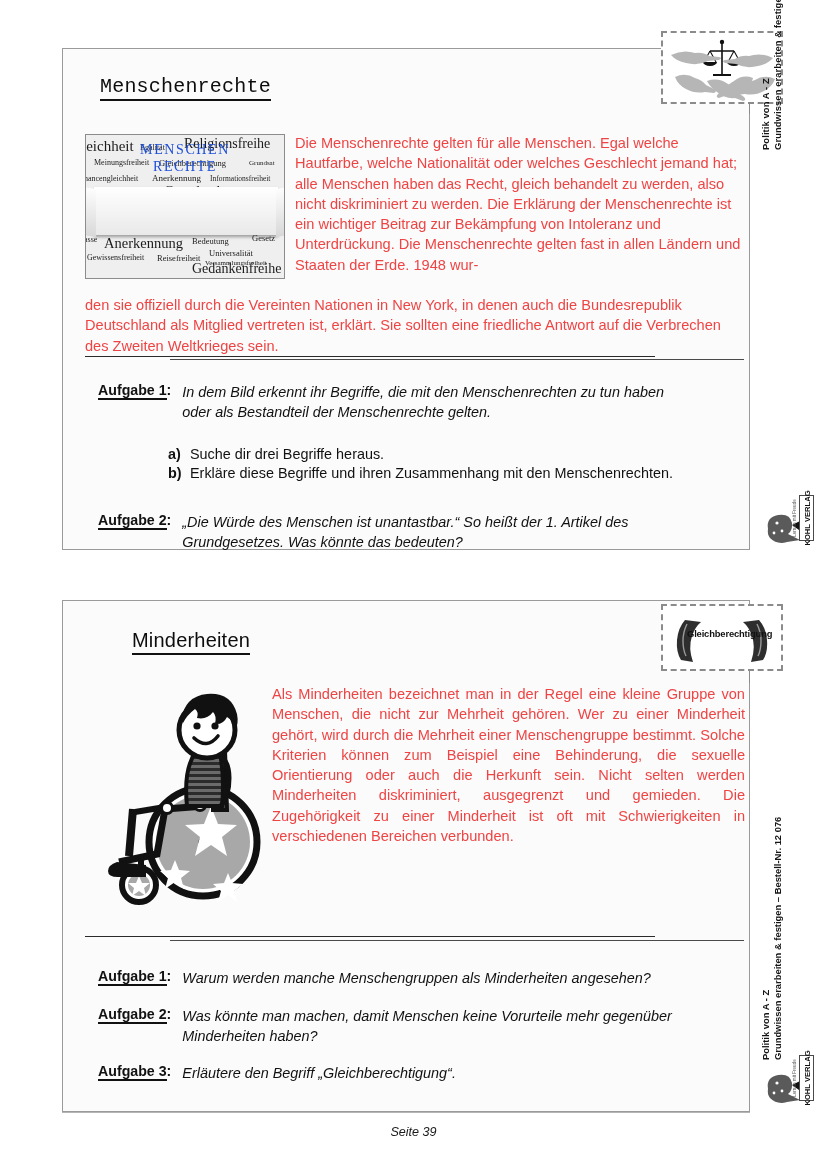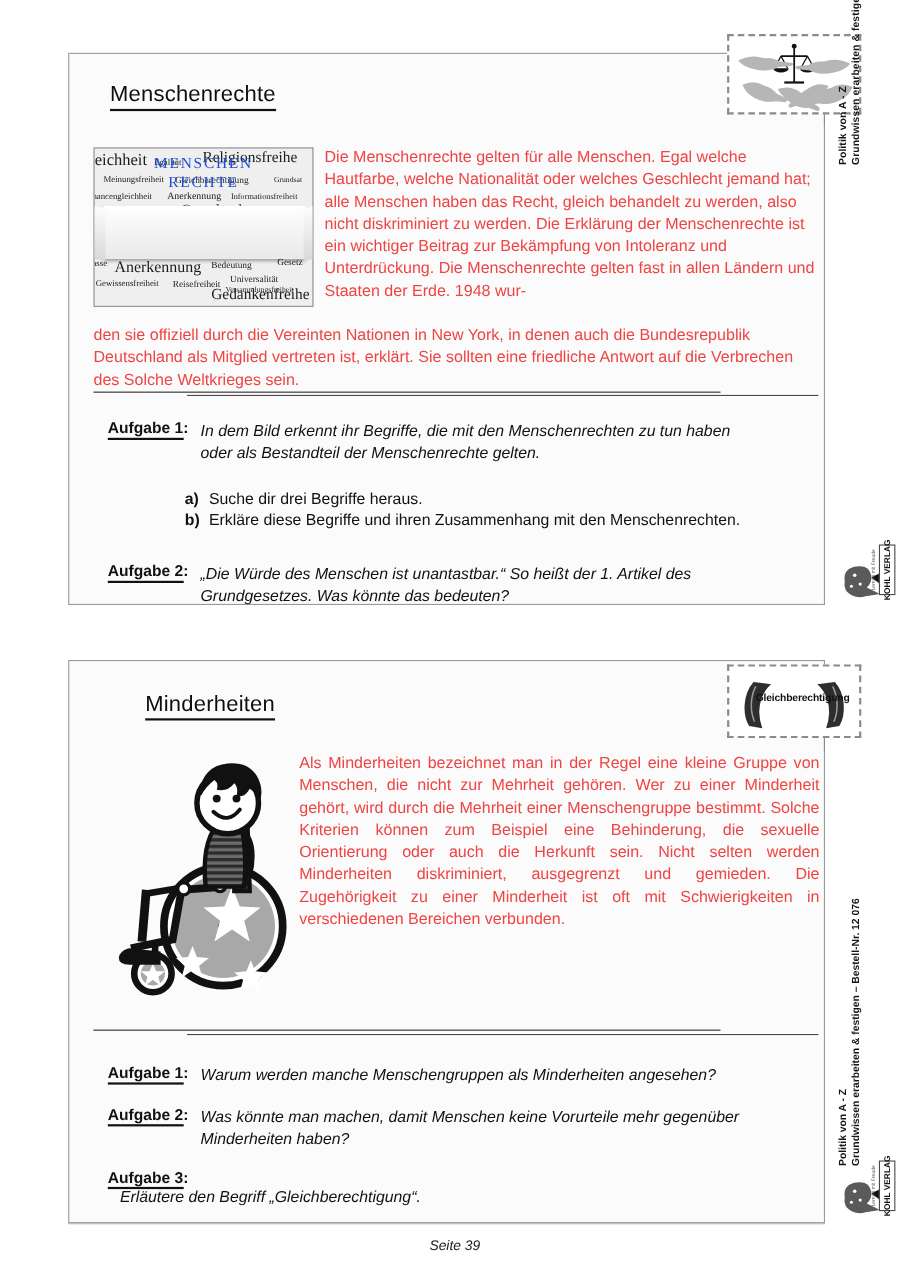--- a/index.html
+++ b/index.html
@@ -32,21 +32,21 @@
   .section-title {
     position: absolute;
     font-size: 20px;
     font-weight: 400;
     letter-spacing: .2px;
     color: #0d0d0d;
     border-bottom: 2px solid #111;
     padding-bottom: 1px;
     white-space: nowrap;
   }
-  #title-1 { left: 37px; top: 26px; }
+  #title-1 { left: 37px; top: 26px; font-family: Liberation Mono, monospace; }
   #title-2 { left: 37px; top: 28px; margin-left: 32px; }
 
   
   .corner-box {
     position: absolute;
     background: #ffffff;
     border: 2px dashed #8b8b8b;
     box-sizing: border-box;
     overflow: hidden;
   }
@@ -129,21 +129,21 @@
   #task-1-1 { left: 98px; top: 382px; width: 600px; }
   #task-1-1 .task-text { width: 500px; }
   #subtask-a { left: 168px; top: 444px; width: 520px; }
   #subtask-b { left: 168px; top: 463px; width: 520px; }
   #task-1-2 { left: 98px; top: 512px; width: 620px; }
   #task-1-2 .task-text { width: 520px; }
 
   #task-2-1 { left: 98px; top: 968px; width: 640px; }
   #task-2-2 { left: 98px; top: 1006px; width: 640px; }
   #task-2-2 .task-text { width: 520px; }
-  #task-2-3 { left: 98px; top: 1063px; width: 640px; flex-direction: column; }
+  #task-2-3 { left: 98px; top: 1063px; width: 640px; }
 
   
   #wordcloud {
     position: absolute;
     left: 85px; top: 134px;
     width: 200px; height: 145px;
     background: #efefef;
     border: 1px solid #8c8c8c;
     box-sizing: border-box;
     overflow: hidden;
@@ -339,21 +339,21 @@
     <div class="wc" style="left: 123px; top: 114px; font-size: 8.5px;">Universalität</div>
     <div class="wc" style="left: 1px; top: 119px; font-size: 8px;">Gewissensfreiheit</div>
     <div class="wc" style="left: 71px; top: 119px; font-size: 8.5px;">Reisefreiheit</div>
     <div class="wc" style="left: 119px; top: 125px; font-size: 7px;">Versammlungsfreiheit</div>
     <div class="wc" style="left: -4px; top: 128px; font-size: 14px; margin-top: 40px;">Gleichstellung</div>
     <div class="wc" style="left: 84px; top: 129px; font-size: 8.5px; margin-top: 32px;">Recht</div>
     <div class="wc" style="left: 106px; top: 127px; font-size: 14px;">Gedankenfreihe</div>
   </div>
 
 <div class="body-text" id="text-1">Die Menschenrechte gelten für alle Menschen. Egal welche Hautfarbe, welche Nationalität oder welches Geschlecht jemand hat; alle Menschen haben das Recht, gleich behandelt zu werden, also nicht diskriminiert zu werden. Die Erklärung der Menschenrechte ist ein wichtiger Beitrag zur Bekämpfung von Intoleranz und Unterdrückung. Die Menschenrechte gelten fast in allen Ländern und Staaten der Erde. 1948 wur-</div>
-<div class="body-text" id="text-1-wide">den sie offiziell durch die Vereinten Nationen in New York, in denen auch die Bundesrepublik Deutschland als Mitglied vertreten ist, erklärt. Sie sollten eine friedliche Antwort auf die Verbrechen des Solche Weltkrieges sein.</div>
+<div class="body-text" id="text-1-wide">den sie offiziell durch die Vereinten Nationen in New York, in denen auch die Bundesrepublik Deutschland als Mitglied vertreten ist, erklärt. Sie sollten eine friedliche Antwort auf die Verbrechen des Zweiten Weltkrieges sein.</div>
 
 <div class="rule" id="rule-1a"></div>
 <div class="rule" id="rule-1b"></div>
 
 <div class="task" id="task-1-1">
   <div class="task-label"><span class="word">Aufgabe 1</span><span>:</span></div>
   <div class="task-text">In dem Bild erkennt ihr Begriffe, die mit den Menschenrechten zu tun haben oder als Bestandteil der Menschenrechte gelten.</div>
 </div>
 
 <div class="subtask" id="subtask-a">

